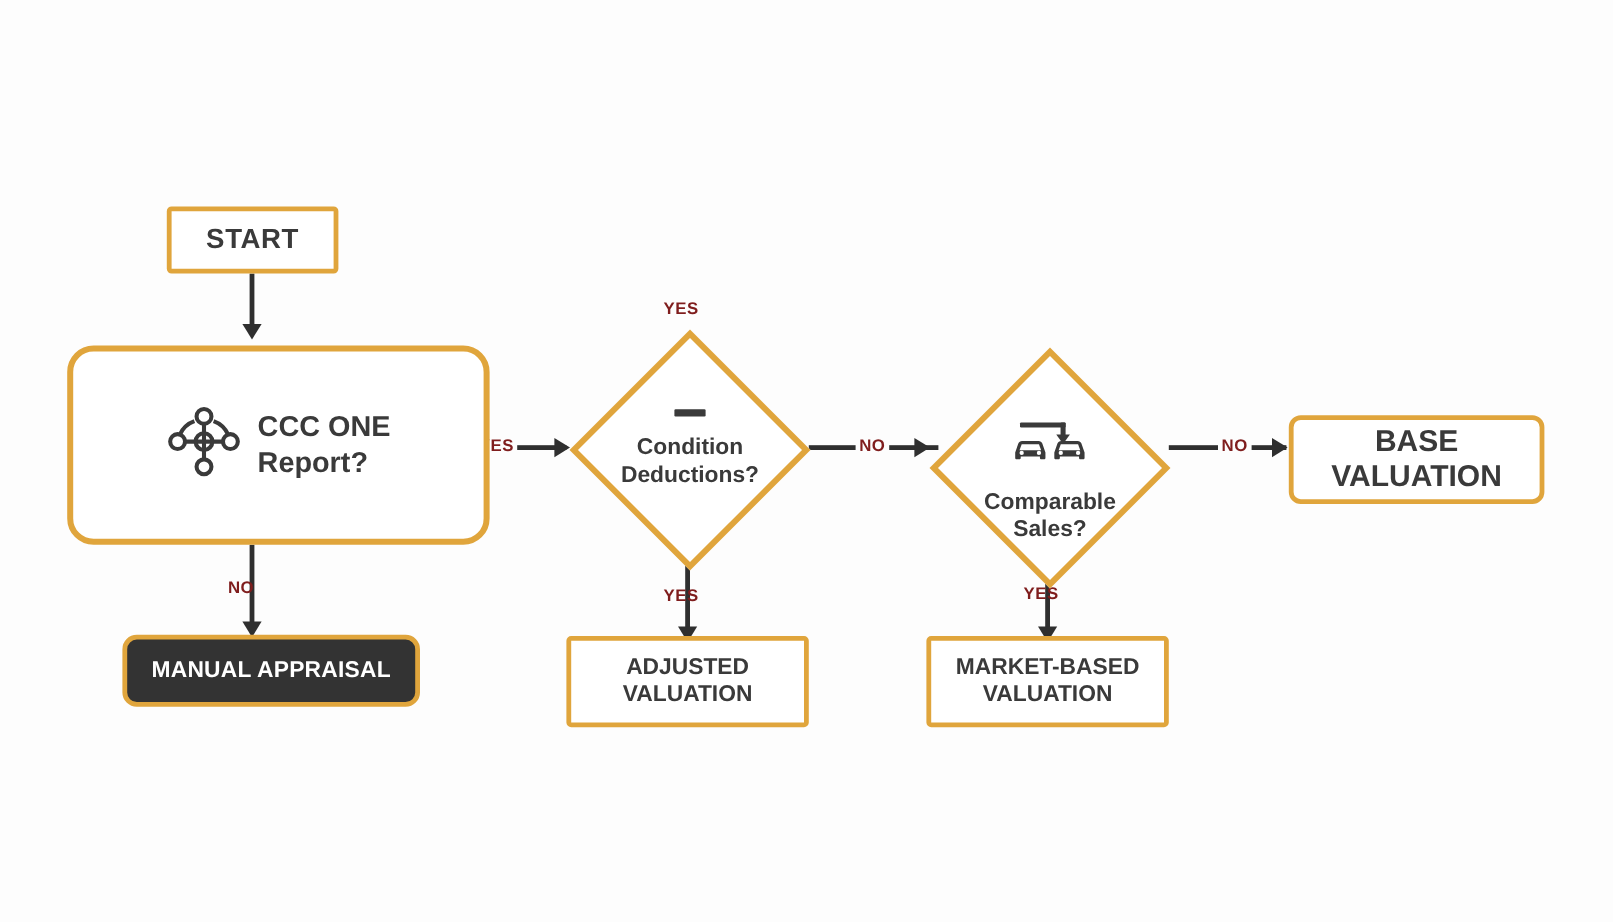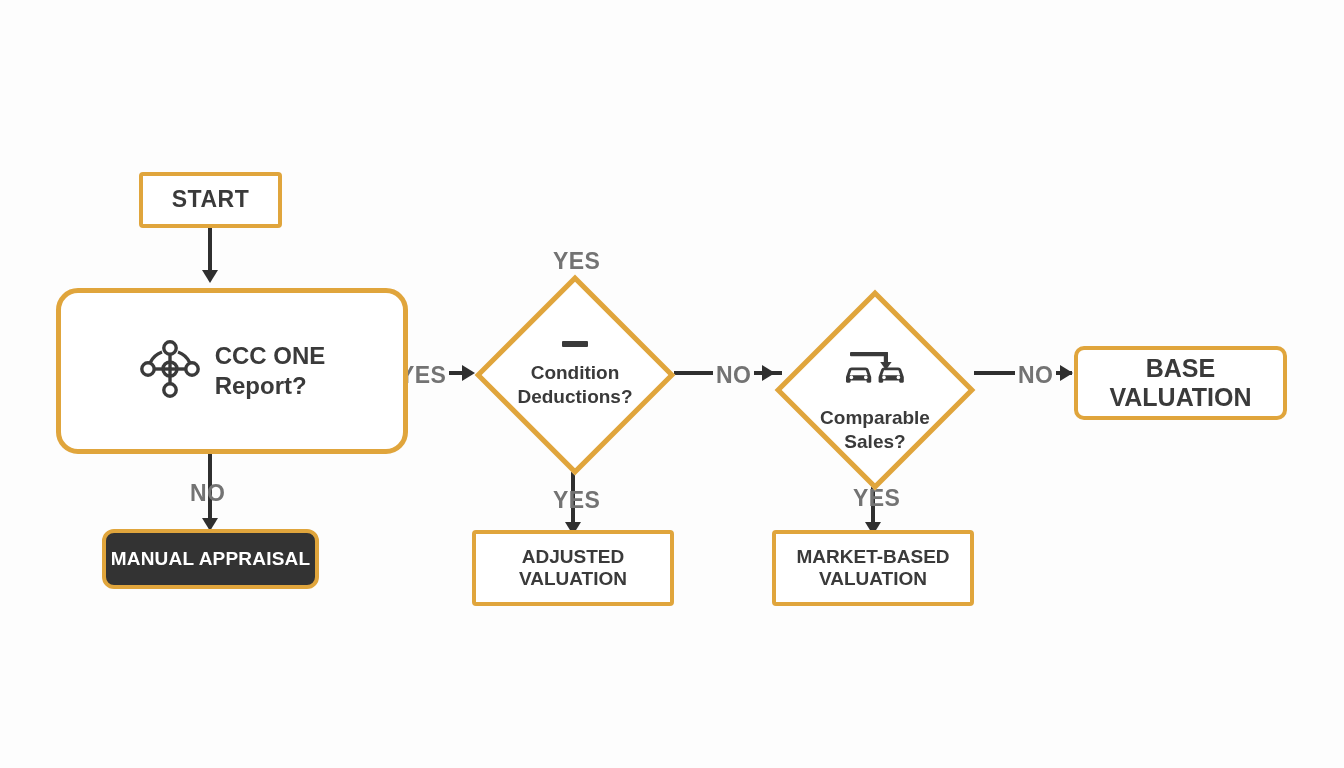--- a/index.html
+++ b/index.html
@@ -86,21 +86,21 @@
     font-size: 24px;
     font-weight: 700;
     text-align: left;
     line-height: 1.24;
     color: #3a3a3a;
     white-space: pre-line;
   }
 
   #node-manual {
     left: 102px; top: 529px;
-    width: 217px; height: 60px;
+    width: 248px; height: 60px;
     font-size: 19px;
     letter-spacing: 0.2px;
   }
 
   #node-adjusted {
     left: 472px; top: 530px;
     width: 202px; height: 76px;
     font-size: 19px;
     white-space: pre-line;
   }
@@ -187,23 +187,23 @@
     position: absolute;
     width: 0; height: 0;
     border-left: 8px solid transparent;
     border-right: 8px solid transparent;
     border-top: 13px solid #2f2f2f;
     z-index: 1;
   }
 
   .edge-label {
     position: absolute;
-    color: #737373;
-    font-weight: 700;
-    font-size: 23px;
+    color: #7f1d1d;
+    font-weight: 700;
+    font-size: 14px;
     letter-spacing: 0.4px;
     z-index: 2;
     background: transparent;
     line-height: 1;
   }
   .edge-label.on-line {
     background: #fdfdfd;
     padding: 2px 3px;
   }
 </style>

